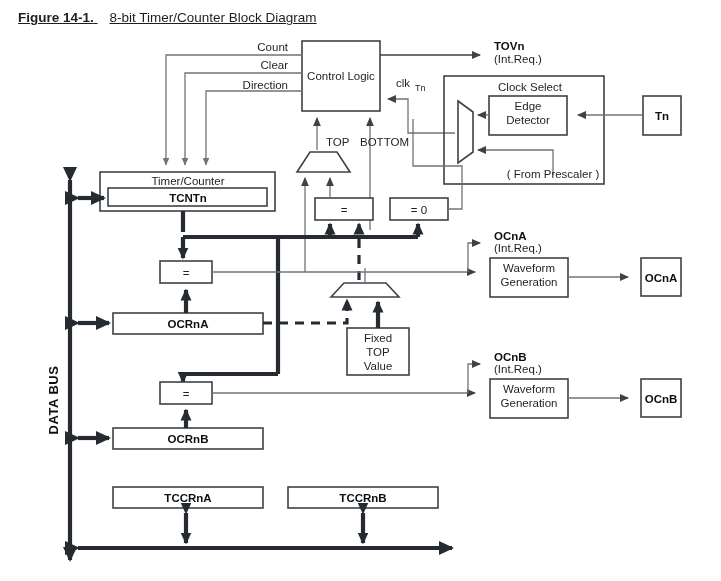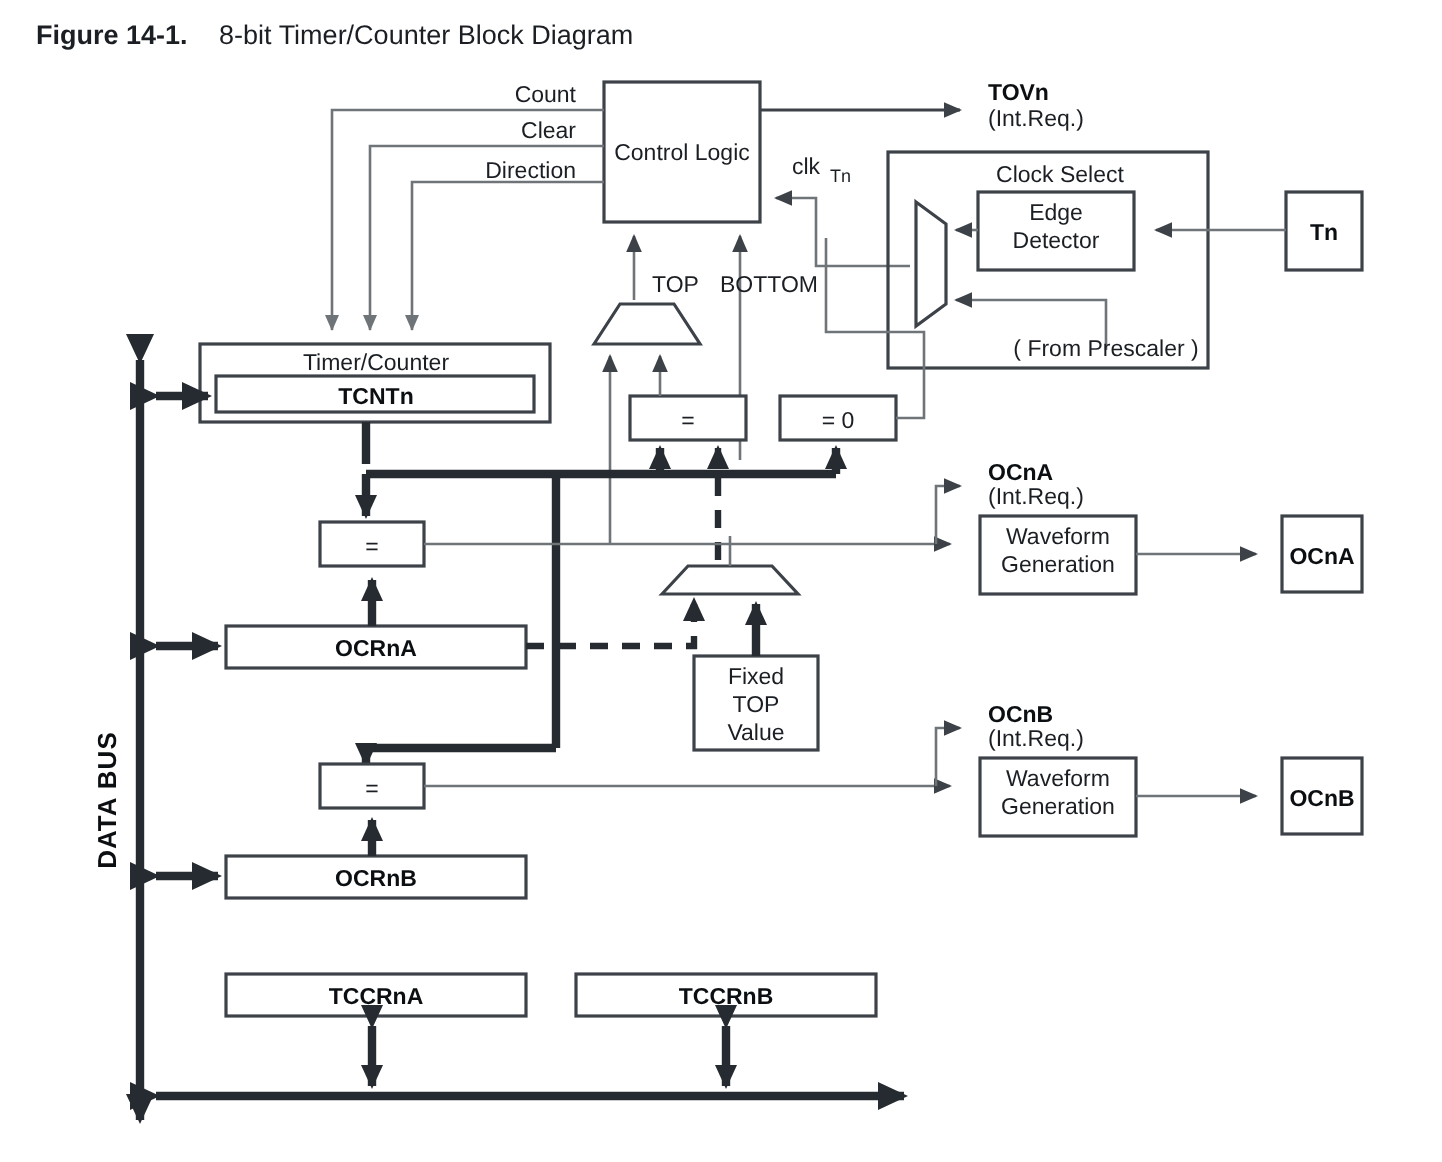--- a/index.html
+++ b/index.html
@@ -1,19 +1,19 @@
 <!DOCTYPE html>
 <html><head>
 <meta charset="utf-8">
 <style>
   html,body{margin:0;padding:0;background:#ffffff;}
   body{width:721px;height:581px;position:relative;
        font-family:"Liberation Sans","DejaVu Sans",sans-serif;
        color:#1b1f24;overflow:hidden;}
-  #fig-title{position:absolute;left:18px;top:10px;font-size:13.5px;white-space:nowrap;}
+  #fig-title{position:absolute;left:18px;top:10px;font-size:13.5px;white-space:nowrap;text-decoration:underline;}
   #fig-title .num{font-weight:bold;}
   #fig-title .cap{margin-left:12px;}
   svg{position:absolute;left:0;top:0;}
   .blk{fill:#ffffff;stroke:#3c4248;stroke-width:1.6;}
   .blkOuter{fill:none;stroke:#3c4248;stroke-width:1.6;}
   .thinline{stroke:#6f7478;stroke-width:1.3;fill:none;}
   .midline{stroke:#3c4248;stroke-width:1.5;fill:none;}
   .busline{stroke:#262b31;stroke-width:4.2;fill:none;}
   .dash{stroke:#262b31;stroke-width:3.2;fill:none;stroke-dasharray:9 7;}
   .lbl{font-size:11.5px;fill:#1b1f24;font-family:"Liberation Sans","DejaVu Sans",sans-serif;}

